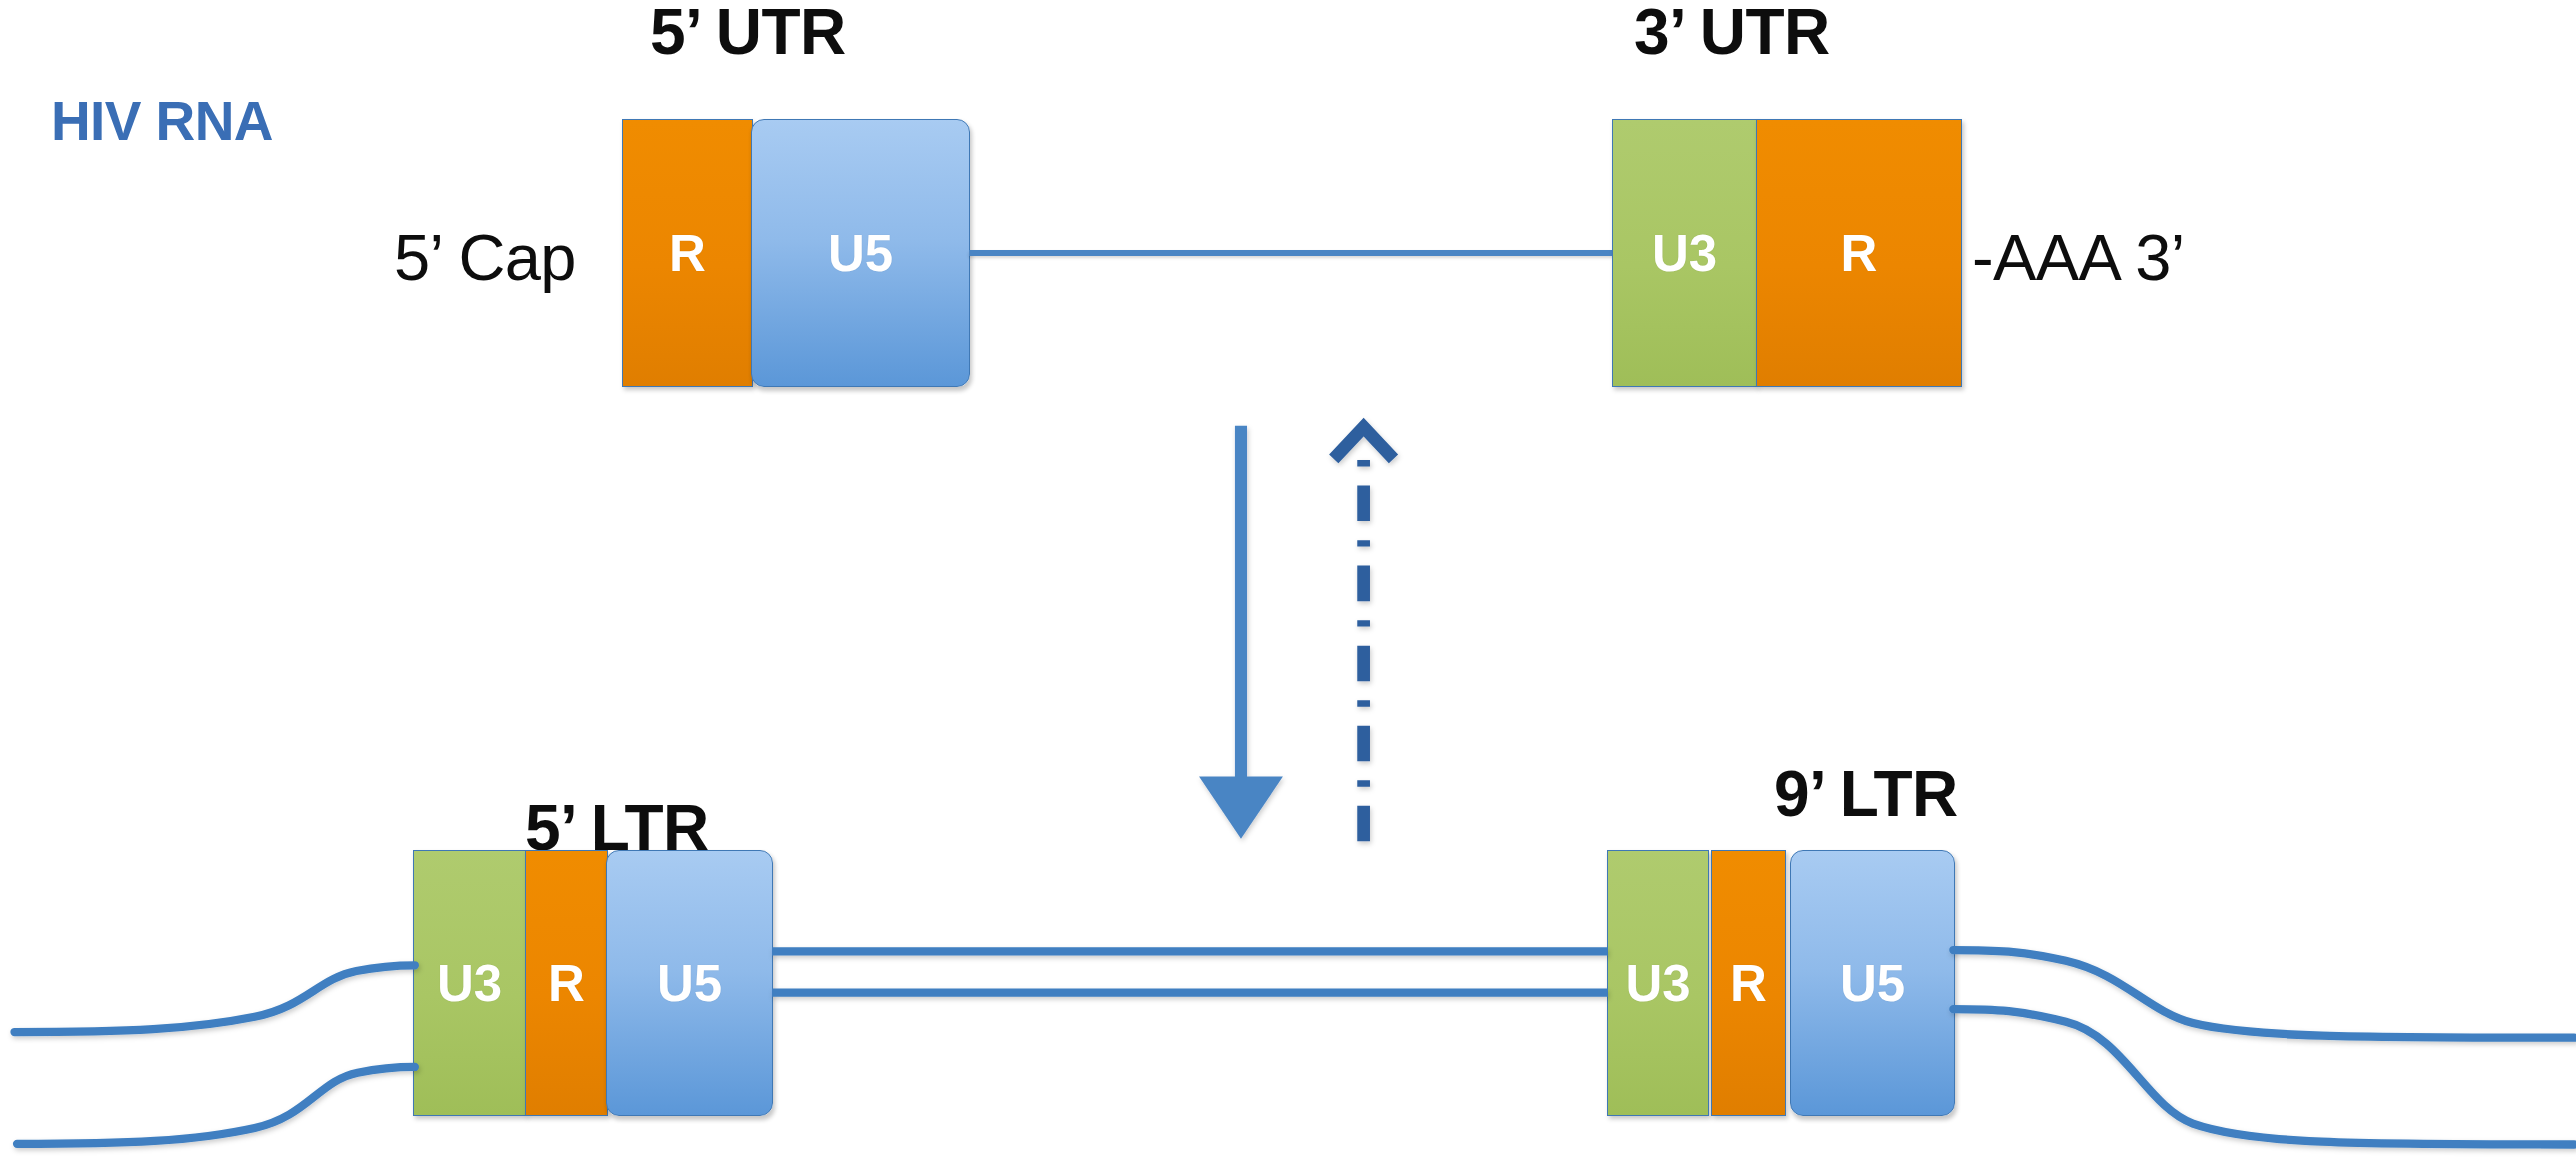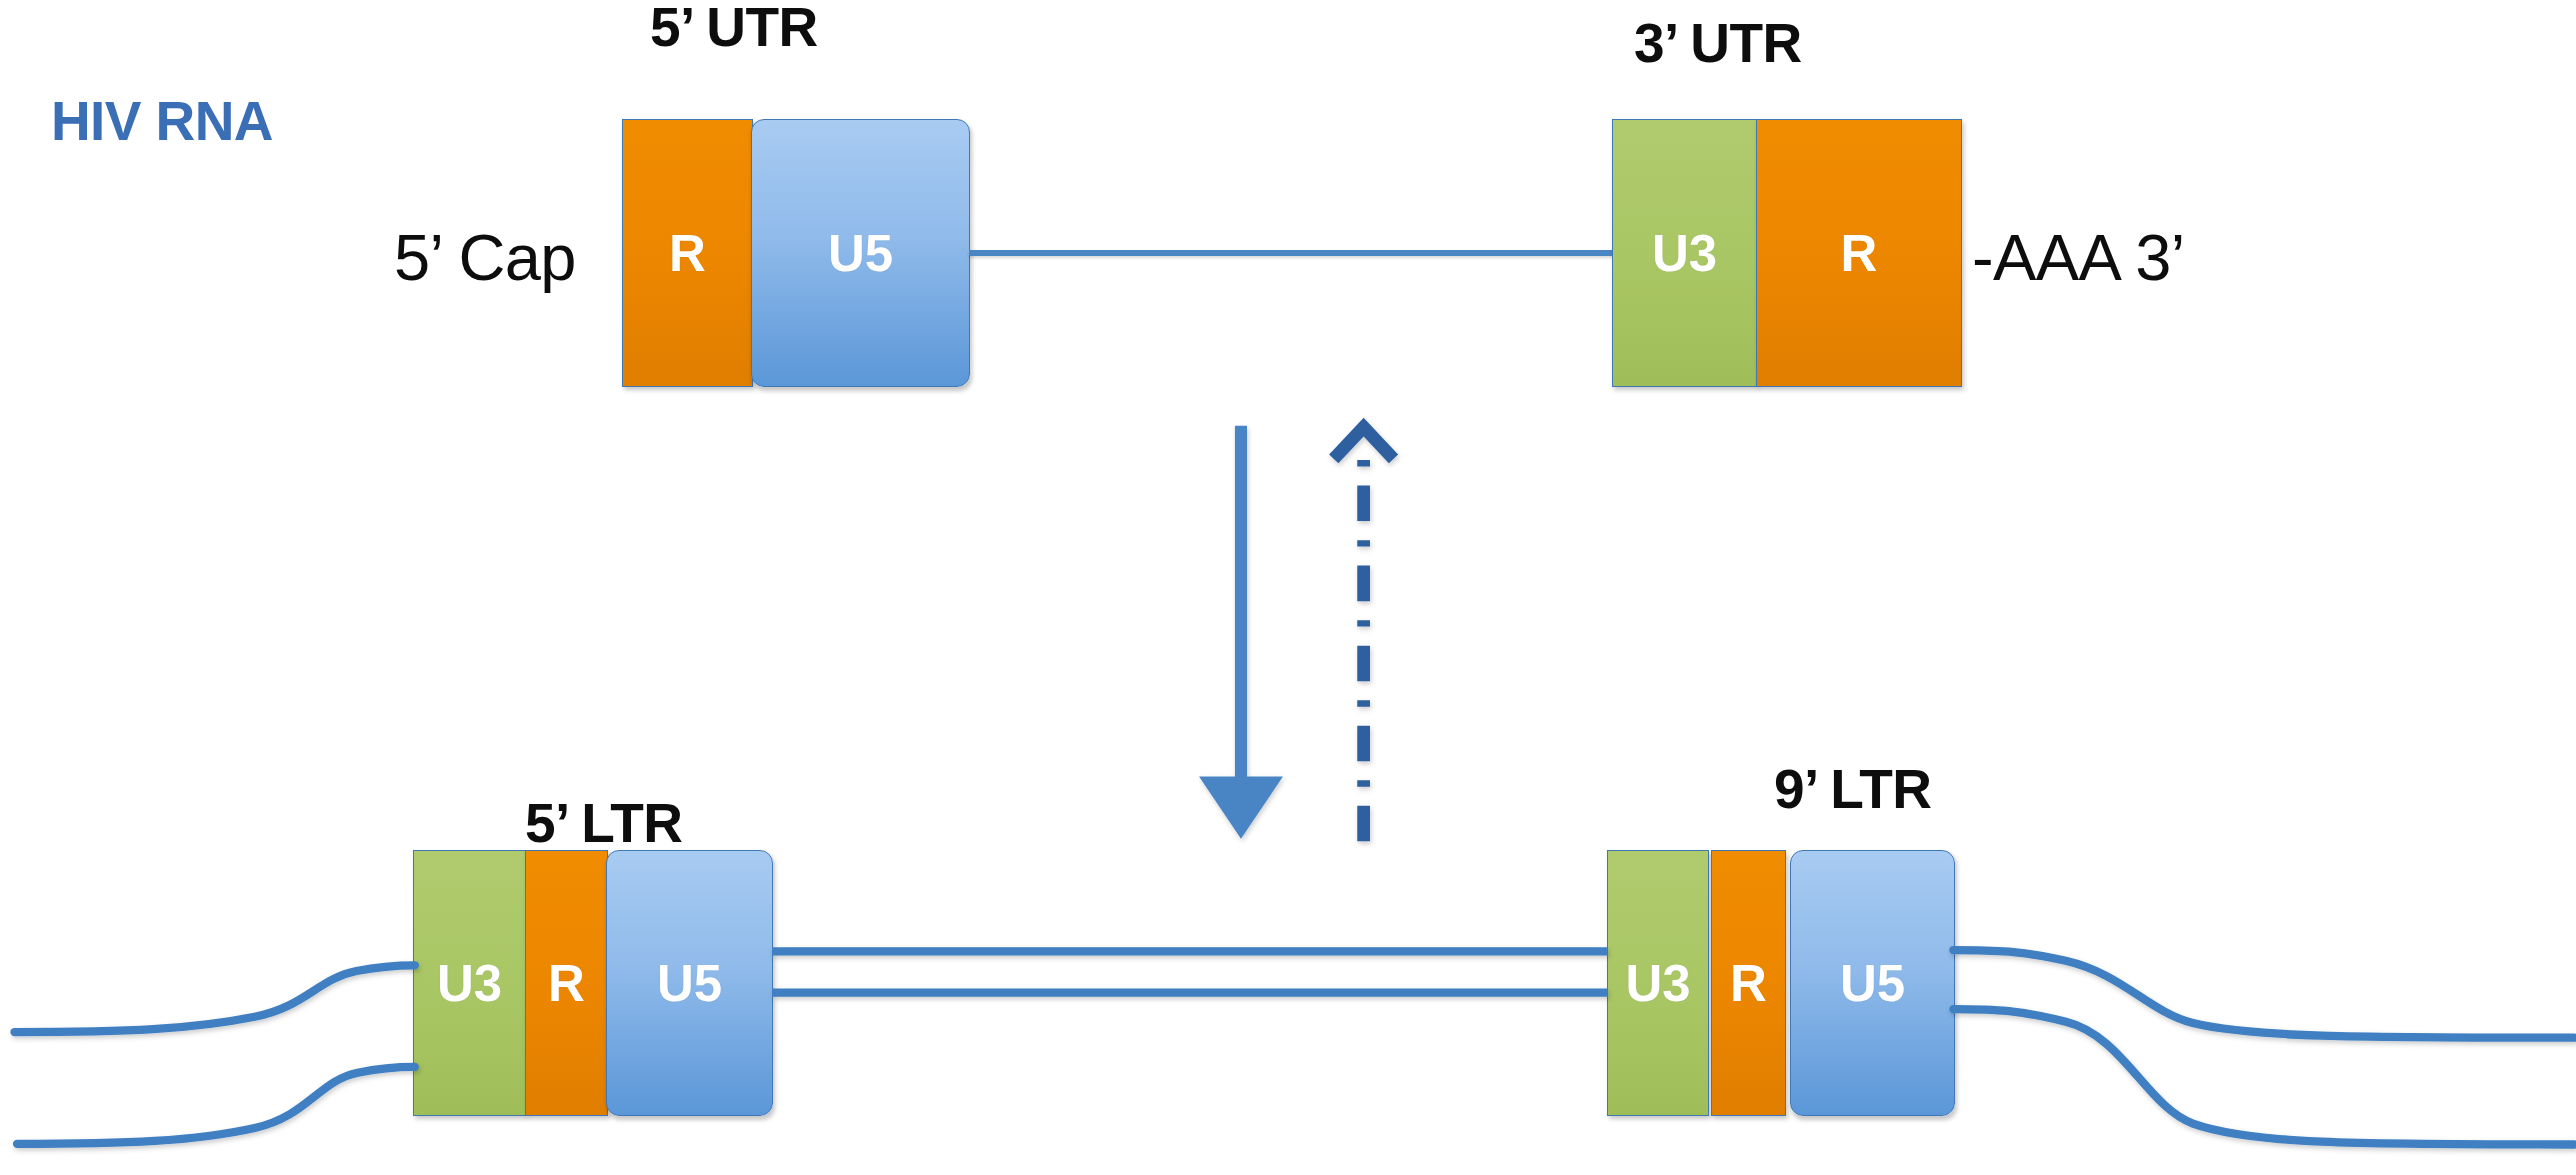--- a/index.html
+++ b/index.html
@@ -27,21 +27,21 @@
   }
   .row-label {
     color: #3A6EB5;
     font-weight: bold;
     font-size: 55px;
     letter-spacing: -0.6px;
   }
   .region-label {
     color: #0d0d0d;
     font-weight: bold;
-    font-size: 55px;
+    font-size: 64px;
     letter-spacing: -0.6px;
   }
   .end-label {
     color: #0d0d0d;
     font-weight: normal;
     font-size: 65px;
     letter-spacing: -0.6px;
   }
 
   
@@ -92,21 +92,21 @@
 </style>
 </head>
 <body>
 
 <div id="stage">
 
   <div class="lbl row-label" style="left:51px; top:94px;text-align:right;">HIV RNA</div>
 
   <div class="lbl region-label" style="left:650px; top:0px;">5’ UTR</div>
 
-  <div class="lbl region-label" style="left:1634px; top:16px;">3’ UTR</div>
+  <div class="lbl region-label" style="left:1634px; top:0px;">3’ UTR</div>
 
   <div class="lbl end-label" style="left:394px; top:225px;">5’ Cap</div>
 
   <div class="lbl end-label" style="left:1963px; top:225px;margin-left:9px;">-AAA 3’</div>
 
   <div class="seg orange" style="left:622px; top:119px; width:131px; height:268px;">
     <span class="seg-txt">R</span>
   </div>
   <div class="seg blue" style="left:751px; top:119px; width:219px; height:268px;">
     <span class="seg-txt">U5</span>

